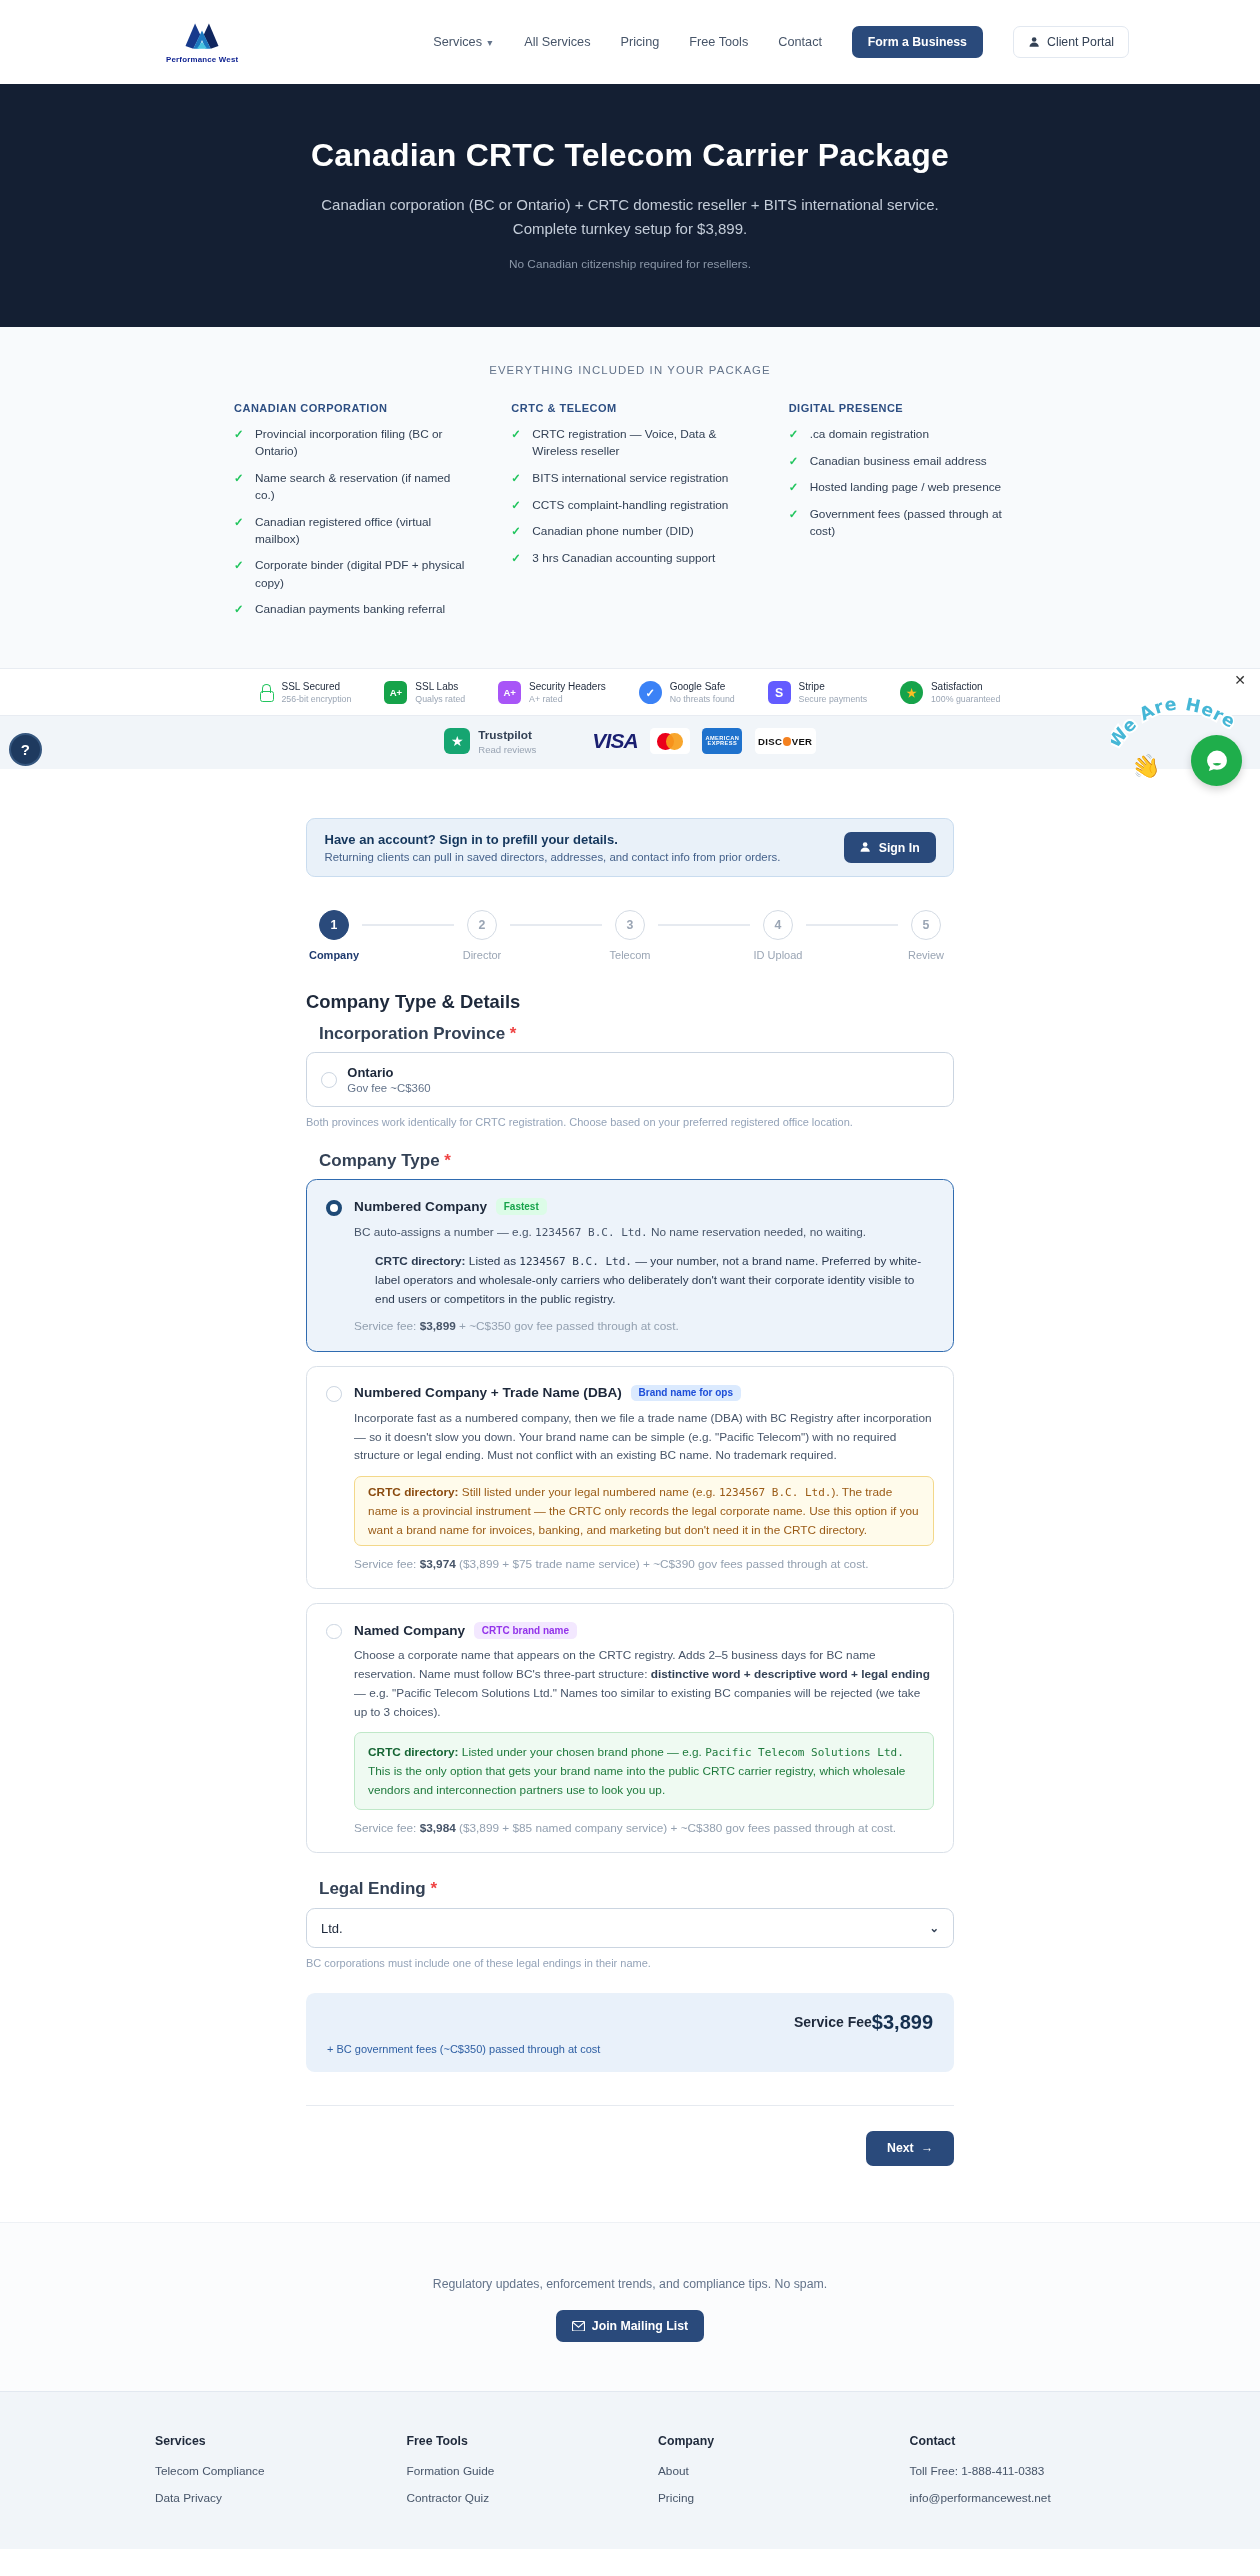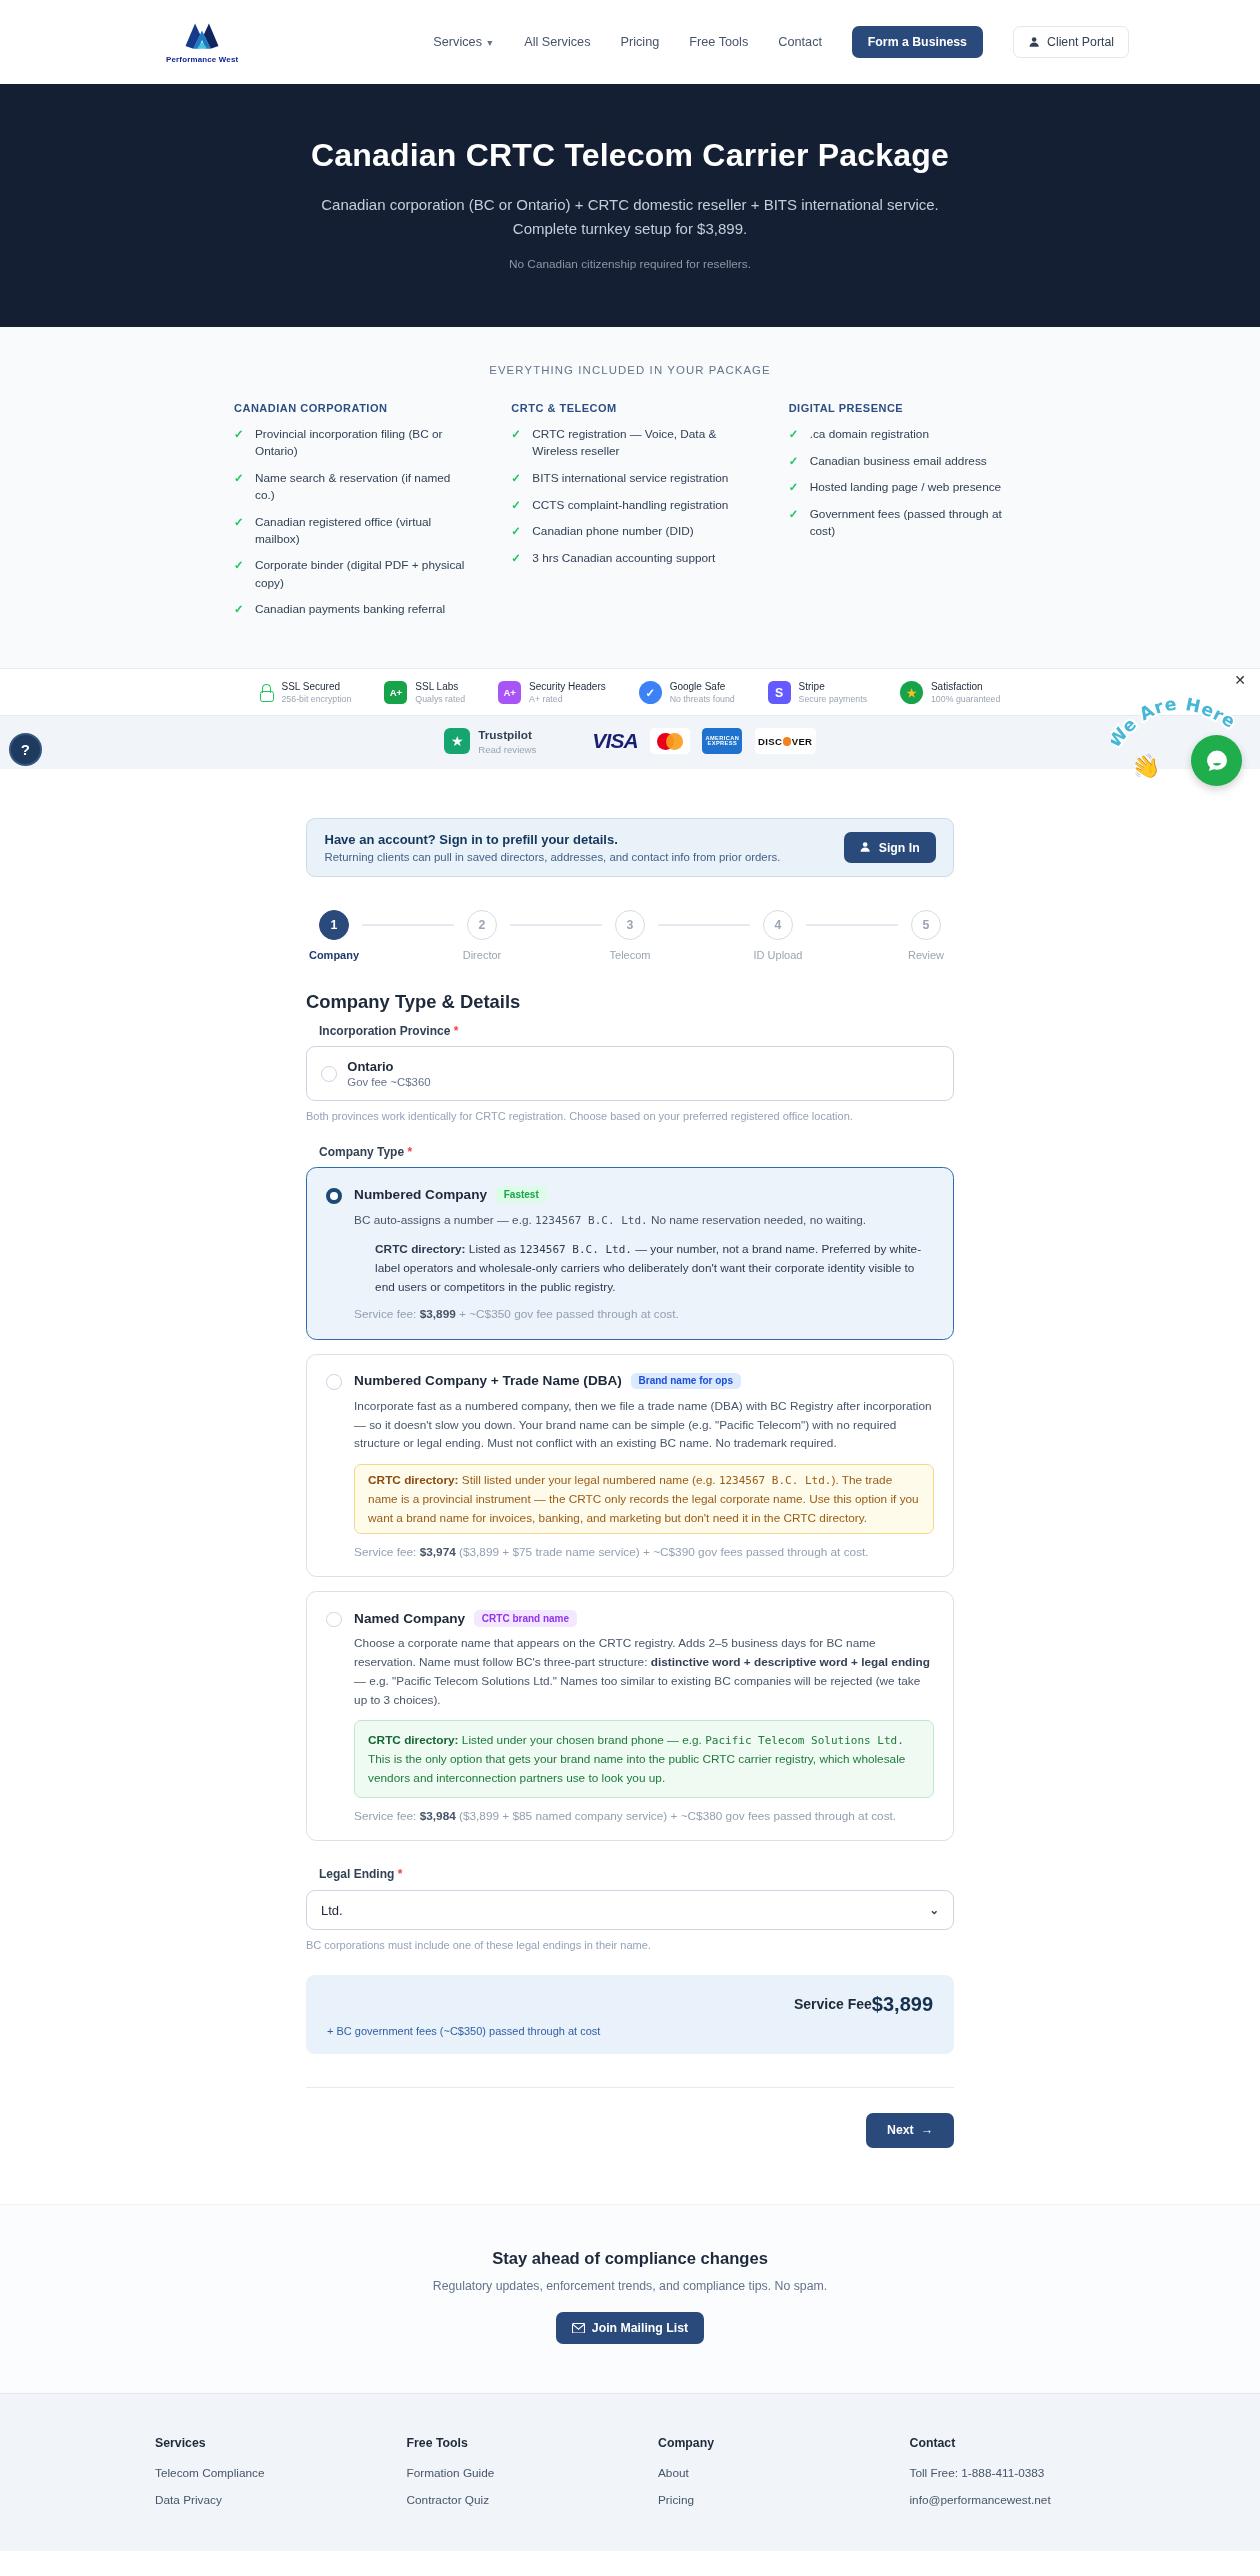--- a/index.html
+++ b/index.html
@@ -71,21 +71,21 @@
   .steps { display:flex; align-items:flex-start; margin:33px 0 30px; }
   .step { display:flex; flex-direction:column; align-items:center; width:56px; }
   .s-circle { width:30px; height:30px; border-radius:50%; border:1.3px solid #d4dbe4; color:#9aa5b4; font-size:12.3px; font-weight:bold; display:flex; align-items:center; justify-content:center; background:#fff; }
   .step.on .s-circle { background:#2a4a7b; border-color:#2a4a7b; color:#fff; }
   .s-label { font-size:11px; color:#9aa5b4; margin-top:8.8px; }
   .step.on .s-label { color:#1e3a6e; font-weight:bold; }
   .s-line { flex:1; height:1.8px; background:#e6eaf0; margin-top:14px; }
 
   .f-h2 { font-size:18.4px; font-weight:bold; color:#1e293b; margin-bottom:10.5px; }
   .f-desc { font-size:12.7px; color:#475569; line-height:1.55; margin-bottom:19px; }
-  .f-label { font-size:12px; font-weight:bold; color:#334155; margin-bottom:8.8px;padding-left:13px; }
+  .f-label { font-size:17px; font-weight:bold; color:#334155; margin-bottom:8.8px;padding-left:13px; }
   .req { color:#ef4444; }
 
   .prov-row { display:flex; gap:14px; }
   .prov { flex:1; border:1.3px solid #cbd5e1; border-radius:8.8px; padding:11.4px 14px; display:flex; align-items:center; gap:10.5px; cursor:pointer; background:#fff; }
   .prov.sel { border:1.8px solid #2f6bb0; background:#e9f1fa; }
   .radio { width:15.8px; height:15.8px; border-radius:50%; border:1.8px solid #cbd5e1; background:#fff; flex:none; }
   .radio.on { border:4.4px solid #1e4976; }
   .p-name { font-size:13px; font-weight:bold; color:#1e293b; }
   .p-fee { font-size:11.4px; color:#64748b; margin-top:2.6px; }
   .helper { font-size:11px; color:#94a3b8; margin-top:8.8px; }
@@ -397,21 +397,20 @@
         <button class="btn-navy" style="padding:10.5px 21px">
           <span>Next</span>
           <span>→</span>
         </button>
       </div>
 
     </div>
   </div>
 
   <div class="news">
-    <div class="n-title">Stay ahead of compliance changes</div>
     <div class="n-sub">Regulatory updates, enforcement trends, and compliance tips. No spam.</div>
     <button class="btn-navy">
       <svg width="13" height="10.5" viewBox="0 0 15 12">
           <rect x="0.5" y="0.5" width="14" height="11" rx="1.5" fill="none" stroke="#fff" stroke-width="1.4"></rect>
           <path d="M1 1.5 7.5 7 14 1.5" fill="none" stroke="#fff" stroke-width="1.4"></path>
         </svg>
       <span>Join Mailing List</span>
     </button>
   </div>
 

